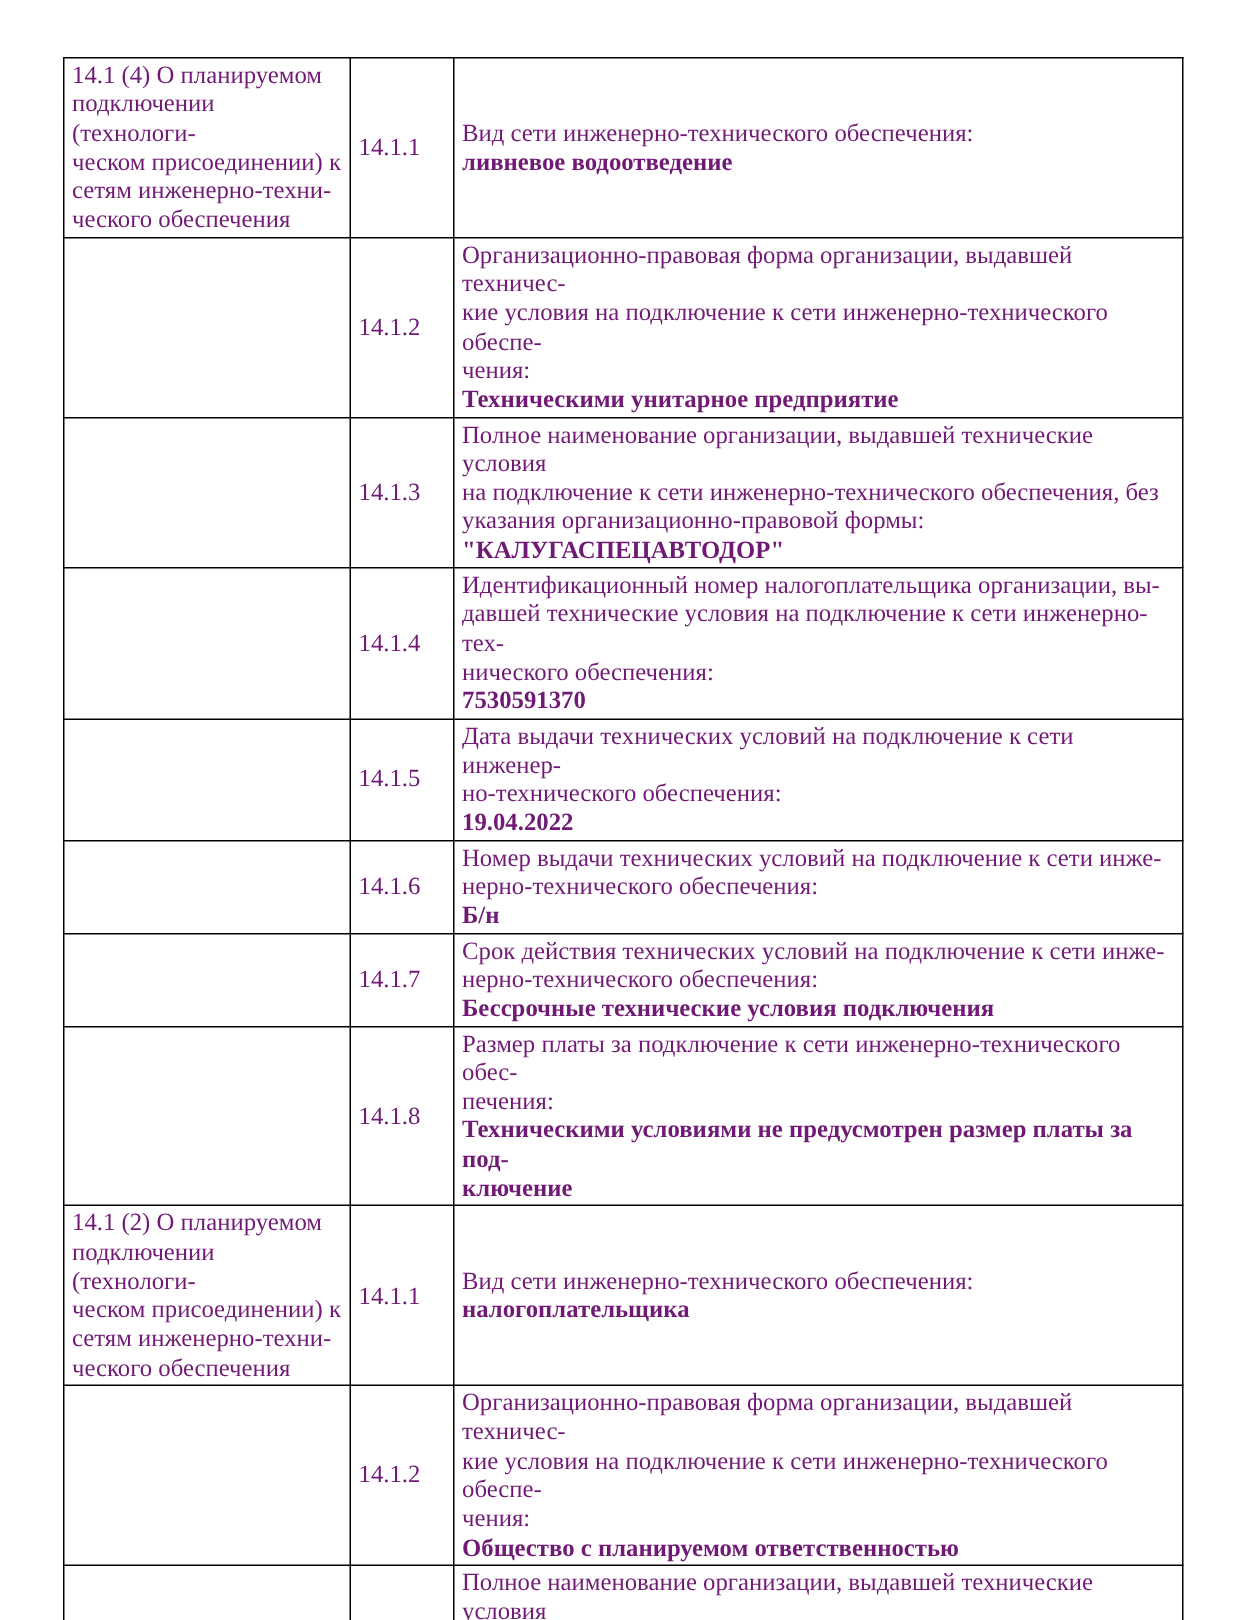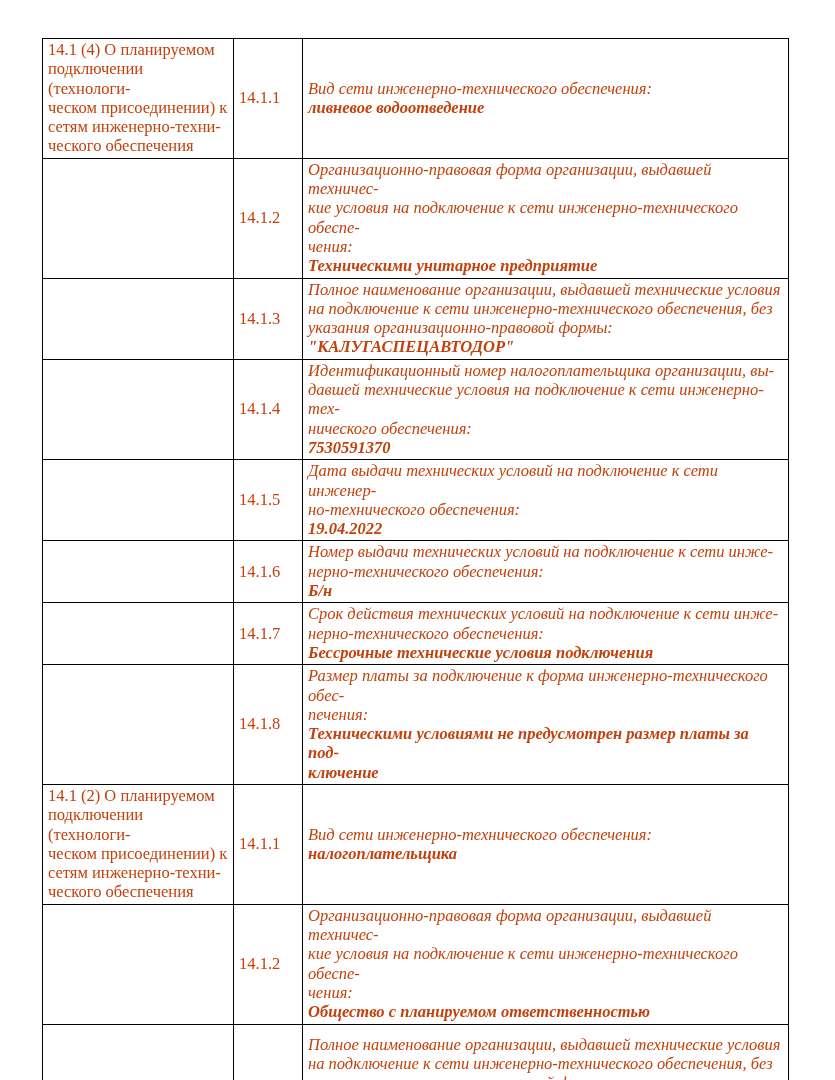--- a/index.html
+++ b/index.html
@@ -6,41 +6,41 @@
     margin: 0;
     padding: 0;
     background: #ffffff;
   }
   .page {
     position: relative;
     width: 835px;
     height: 1080px;
     background: #ffffff;
     font-family: "Liberation Serif", "DejaVu Serif", serif;
-    color: #c2410c;
+    color: #701a75;
   }
   table.decl {
     position: absolute;
     left: 42px;
     top: 38px;
     width: 746px;
     border-collapse: collapse;
     table-layout: fixed;
   }
   table.decl td {
     border: 1.5px solid #000000;
     font-size: 16.5px;
     line-height: 19.3px;
     padding: 1px 5px 2px 5px;
     vertical-align: middle;
     overflow: hidden;
   }
   td.c1 { vertical-align: top; padding-left: 4px; padding-right: 2px; }
   td.c2 { vertical-align: middle; padding-left: 4px; margin-top: 10px; }
-  td.c3 { vertical-align: middle; font-style: italic; }
+  td.c3 { vertical-align: middle; }
   .pre { white-space: pre-line; }
   .value { font-weight: bold; white-space: pre-line; }
 </style>
 </head>
 <body>
 
 <div class="page">
   <table class="decl">
     <colgroup>
       <col style="width:191px">
@@ -133,21 +133,21 @@
 нерно-технического обеспечения:</div>
           <div class="value">Бессрочные технические условия подключения</div>
         </td>
       </tr>
       <tr style="height:79px">
         <td class="c1"></td>
         <td class="c2">
           <span>14.1.8</span>
         </td>
         <td class="c3">
-          <div class="pre">Размер платы за подключение к форма инженерно-технического обес-
+          <div class="pre">Размер платы за подключение к сети инженерно-технического обес-
 печения:</div>
           <div class="value">Техническими условиями не предусмотрен размер платы за под-
 ключение</div>
         </td>
       </tr>
 
       <tr style="height:99px">
         <td class="c1">
           <div class="pre">14.1 (2) О планируемом
 подключении (технологи-

